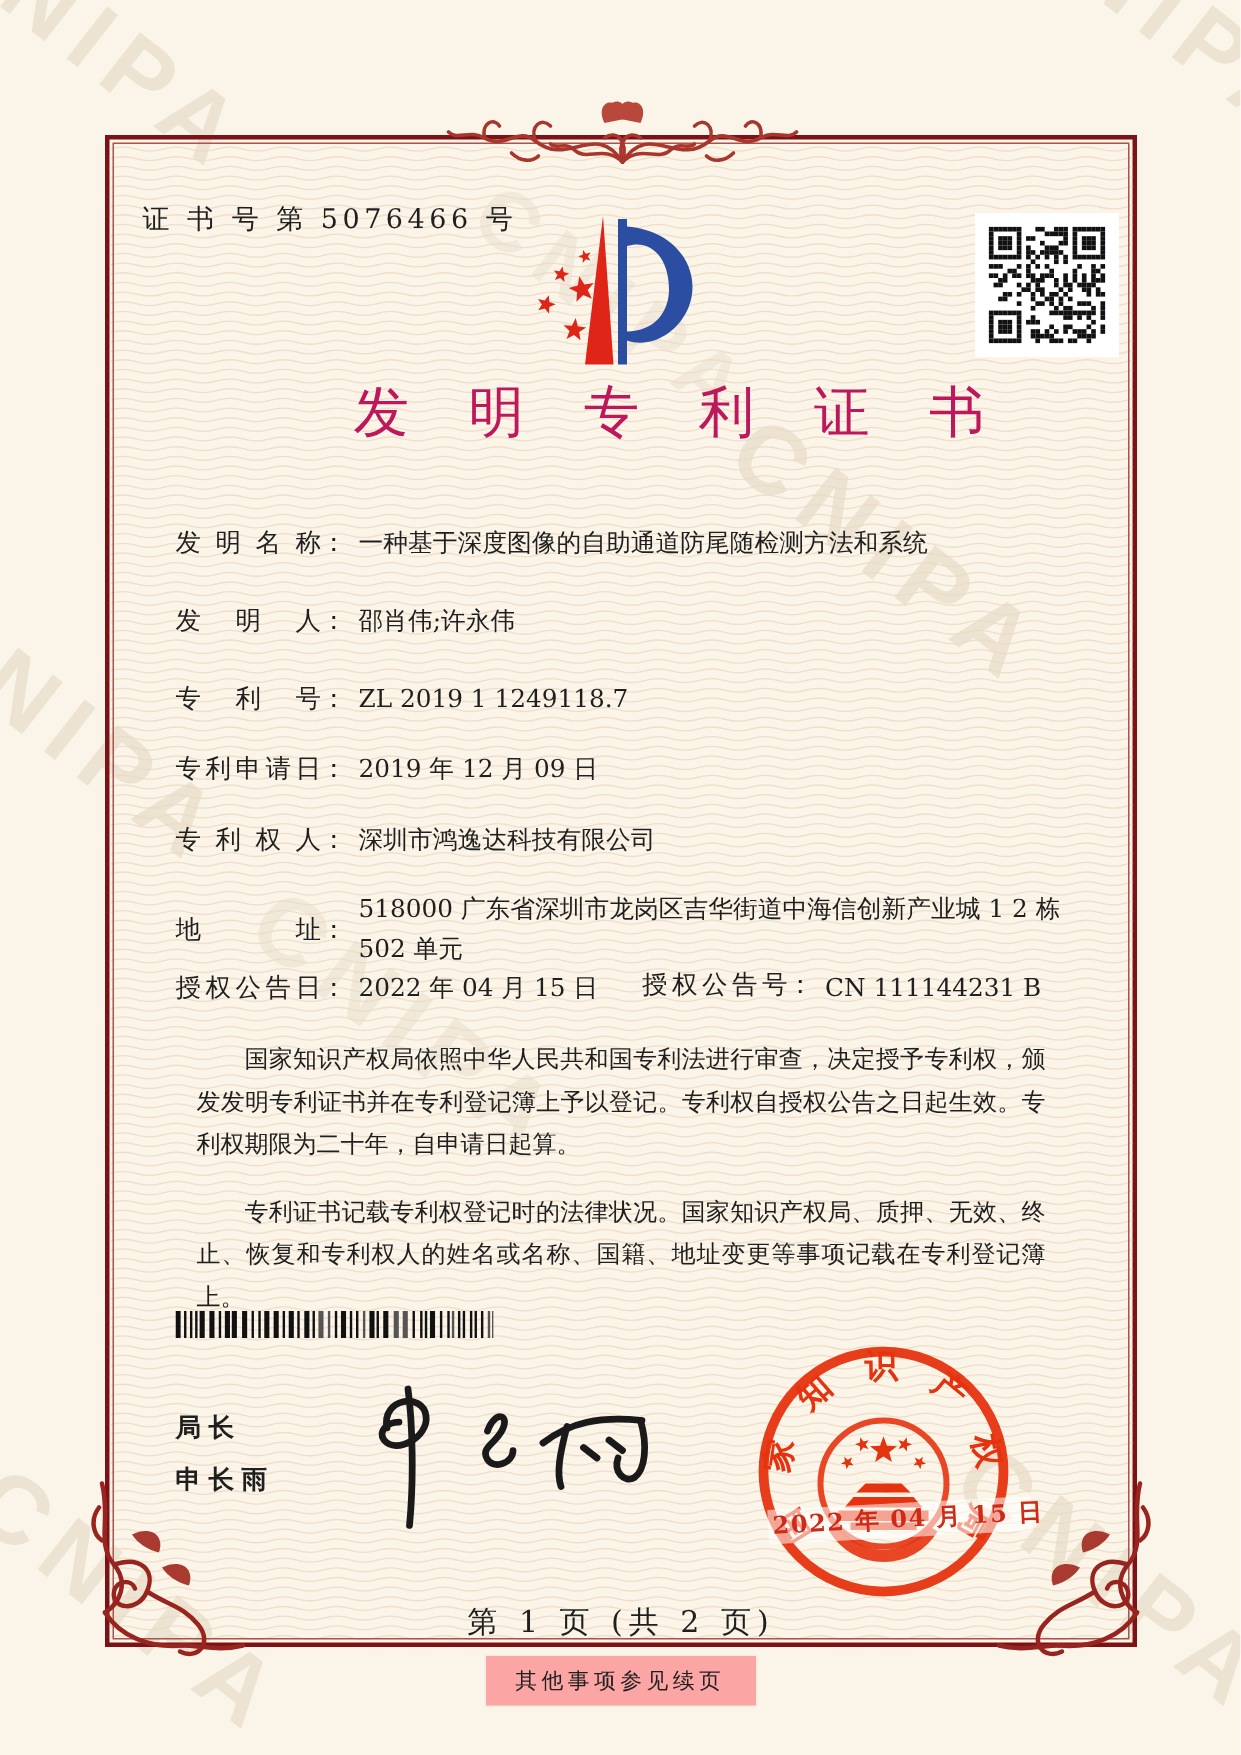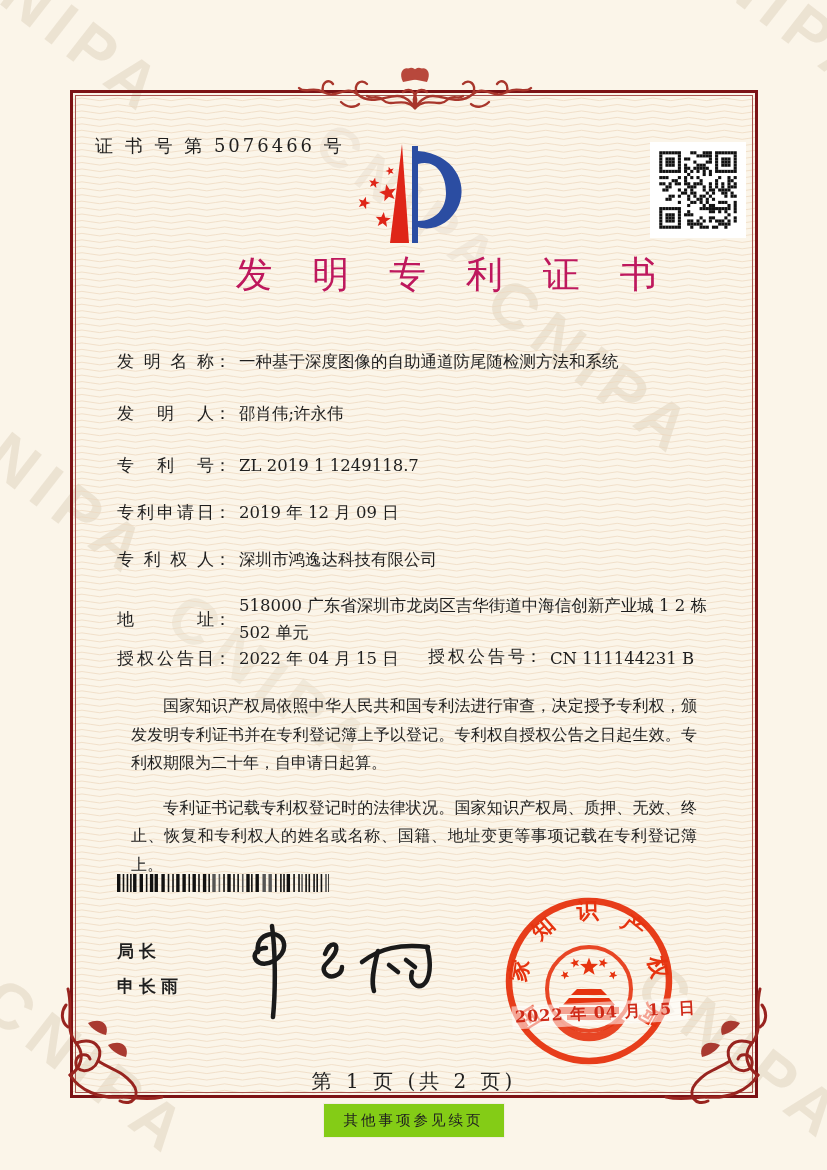--- a/index.html
+++ b/index.html
@@ -87,21 +87,21 @@
     background:rgba(255,255,255,0.55);
     padding:1px 3px;
     text-align:center;
   }
   .page-footer{
     position:absolute;left:70px;top:1068px;width:688px;
     text-align:center;font-size:20px;letter-spacing:4px;
   }
   .note-box{
     position:absolute;left:50%;top:1104px;transform:translateX(-50%);
-    background:#84cc16;
+    background:#fca5a5;
     padding:7px 20px;
     font-size:14.5px;letter-spacing:3px;
     z-index:6;
     box-shadow:0 0 0 1px rgba(0,0,0,0.03);
   }
 </style>
 </head>
 <body>
 
 <div class="page">

